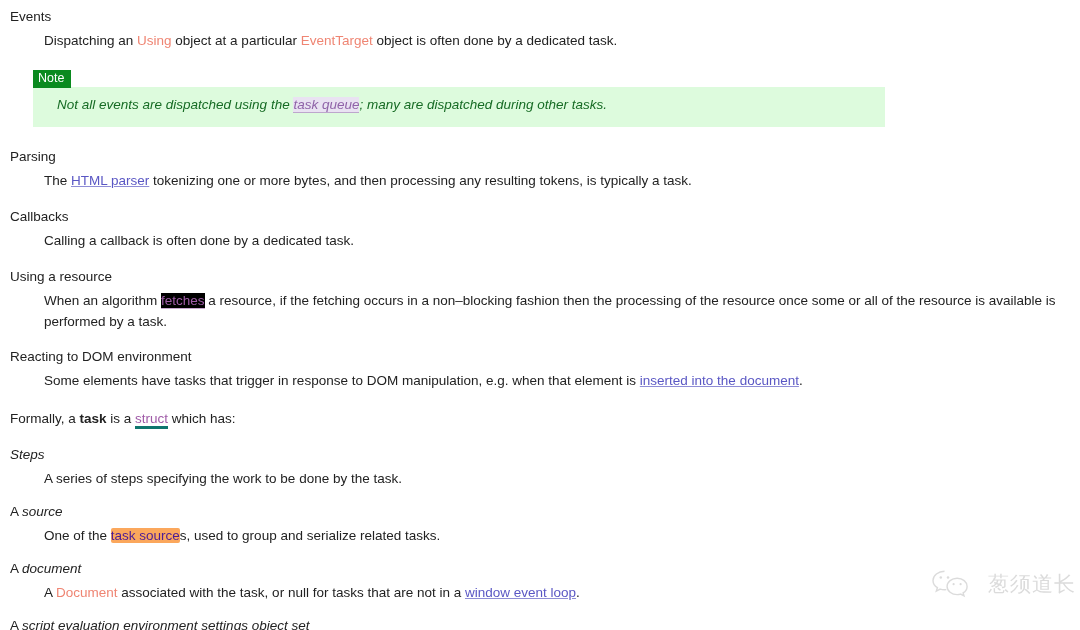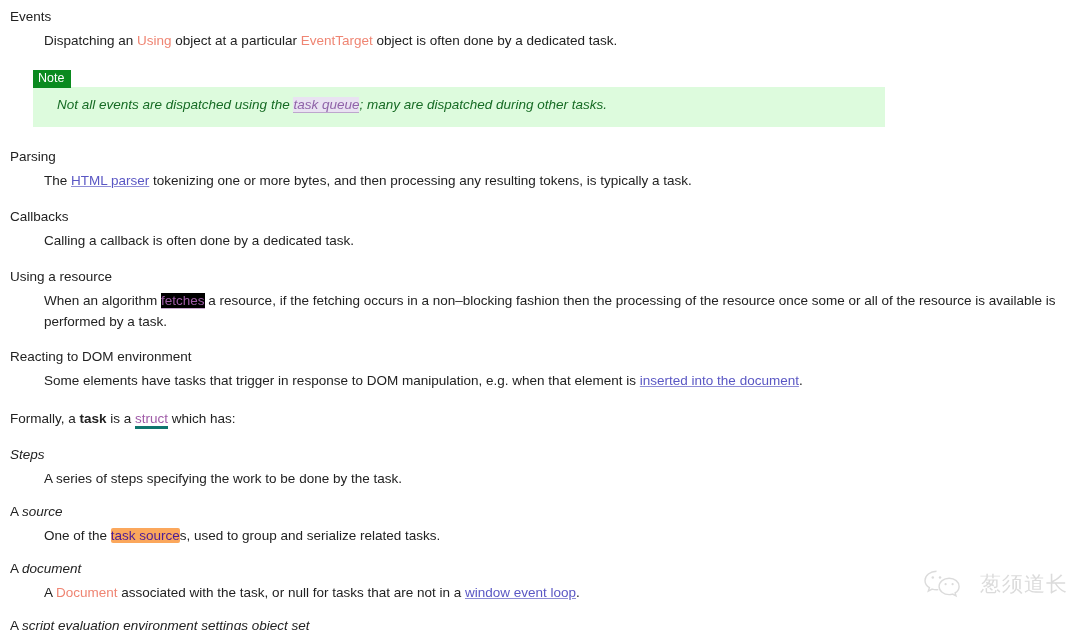--- a/index.html
+++ b/index.html
@@ -111,21 +111,21 @@
   .note-body .concept {
     color: #8f63a8;
     background: #e9e2f2;
     border-bottom: 1px solid #bda6cc;
     font-style: italic;
   }
 
   
   .watermark {
     position: absolute;
-    right: 12px;
+    right: 4px;
     bottom: 30px;
     display: flex;
     align-items: center;
     gap: 16px;
     opacity: 0.30;
     pointer-events: none;
   }
   .wm-logo { width: 42px; height: 32px; position: relative; }
   .wm-text {
     font-family: "DejaVu Sans", sans-serif;

